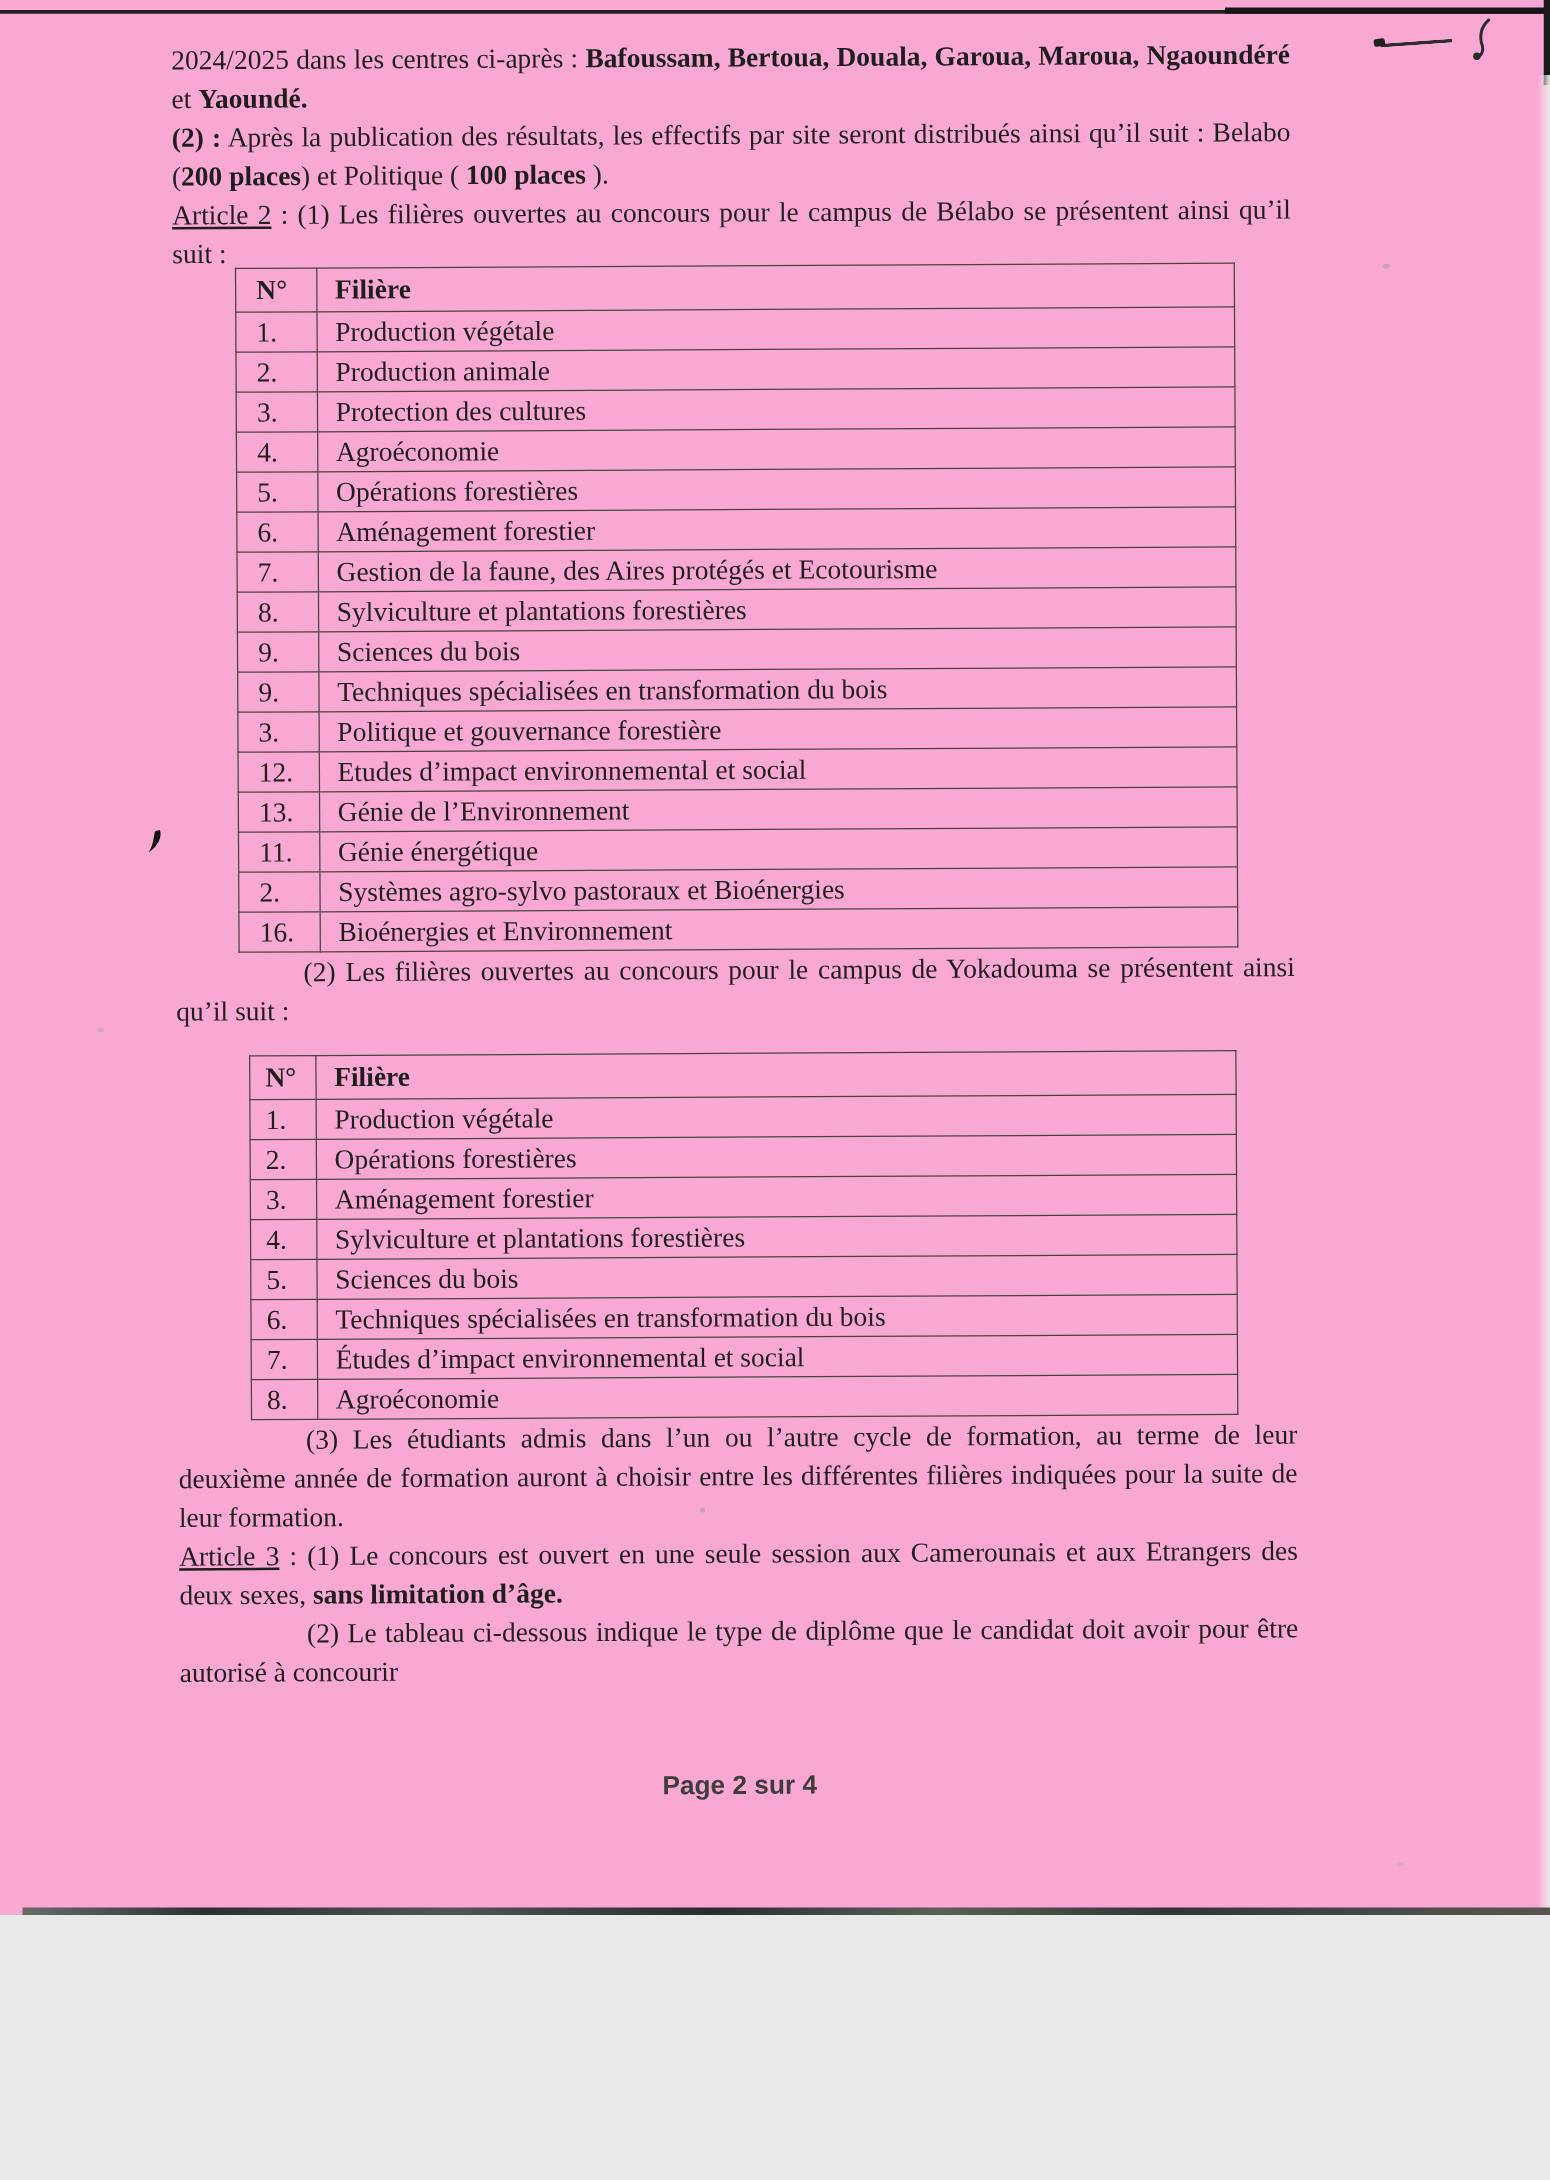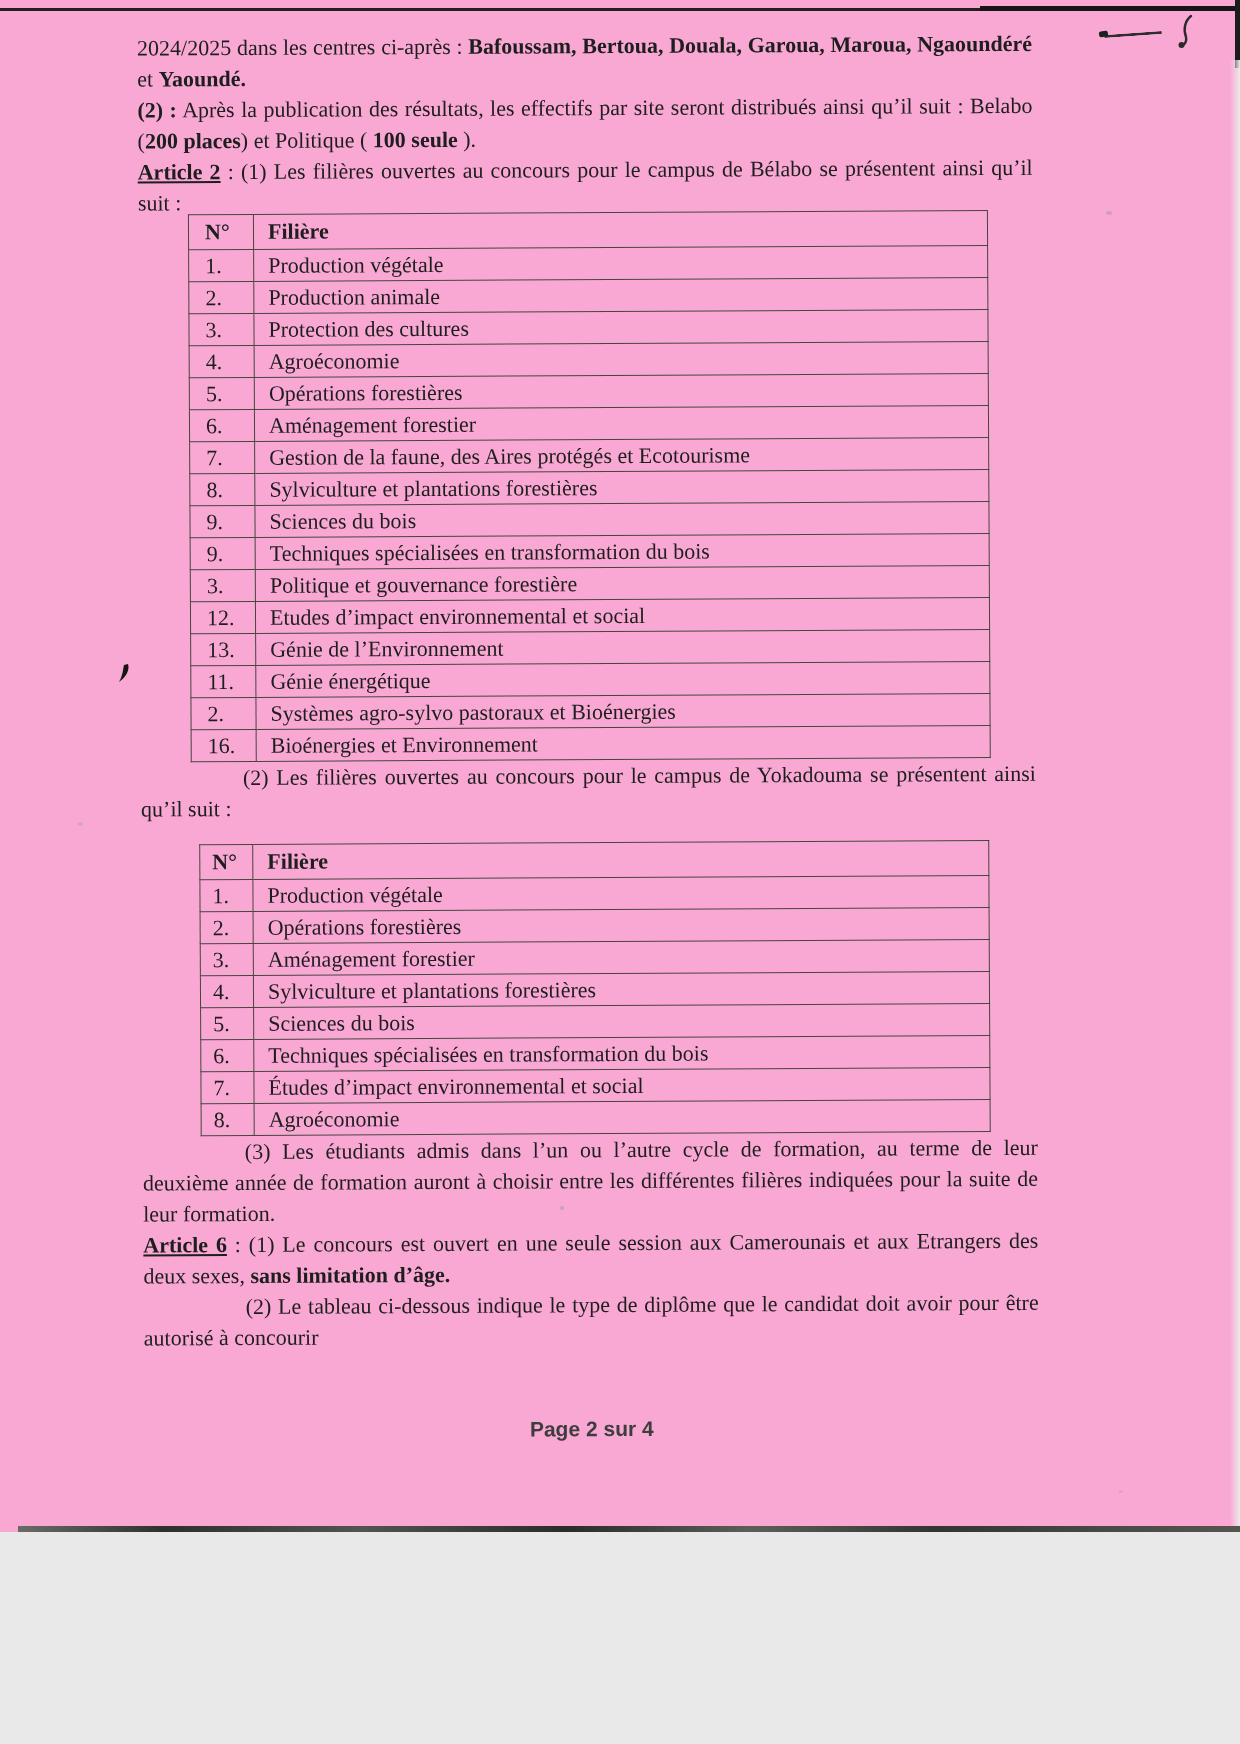--- a/index.html
+++ b/index.html
@@ -9,21 +9,21 @@
     font-family:"Liberation Serif","DejaVu Serif",serif;
     color:#1e1e1e;
   }
   .sheet {
     position:absolute; left:0; top:0; right:0; bottom:0;
     padding:30px 205px 0 140px;
     transform:rotate(-0.3deg); transform-origin:50% 40%;
   }
   .sheet p { margin:0; font-size:22px; line-height:31px; text-align:justify; }
   .b { font-weight:bold; }
-  .article-label { font-weight:bold; text-decoration:underline; }
+  .article-label { font-weight:normal; text-decoration:underline; }
   .indent { text-indent:102px; }
   .mt30 { margin-top:30px; } .mt44 { margin-top:44px; } .mt14 { margin-top:14px; }
   .mt28 { margin-top:28px; } .mt42 { margin-top:42px; } .mt22 { margin-top:22px; }
 
   table.doc-table {
     border-collapse:collapse; table-layout:fixed;
     font-size:22px; line-height:26px;
   }
   .doc-table th, .doc-table td {
     border:1px solid #474540; box-sizing:border-box;
@@ -65,21 +65,21 @@
 </style>
 </head>
 <body>
 
 <div class="page">
 
   <div class="sheet">
 
     <p><span>2024/2025 dans les centres ci-après : </span><span class="b">Bafoussam, Bertoua, Douala, Garoua, Maroua, Ngaoundéré</span><span> et </span><span class="b">Yaoundé.</span></p>
 
-    <p class="mt30"><span class="b">(2) :</span><span> Après la publication des résultats, les effectifs par site seront distribués ainsi qu’il suit : Belabo (</span><span class="b">200 places</span><span>) et Politique ( </span><span class="b">100 seule</span><span> ).</span></p>
+    <p class="mt30"><span class="b">(2) :</span><span> Après la publication des résultats, les effectifs par site seront distribués ainsi qu’il suit : Belabo (</span><span class="b">200 places</span><span>) et Politique ( </span><span class="b">100 places</span><span> ).</span></p>
 
     <p class="mt44"><span class="article-label">Article 2</span><span> :  (1) Les filières ouvertes au concours pour le campus de Bélabo se présentent ainsi qu’il suit :</span></p>
 
     <table class="doc-table t1">
         <thead>
           <tr>
             <th>N°</th>
             <th>Filière</th>
           </tr>
         </thead>
@@ -191,21 +191,21 @@
           </tr>
           <tr>
             <td>8.</td>
             <td>Agroéconomie</td>
           </tr>
         </tbody>
       </table>
 
     <p class="mt28 indent">(3) Les étudiants admis dans l’un ou l’autre cycle de formation, au terme de leur deuxième année de formation auront à choisir entre les différentes filières indiquées pour la suite de leur formation.</p>
 
-    <p class="mt42"><span class="article-label">Article 6</span><span> : (1) Le concours est ouvert en une seule session aux Camerounais et aux Etrangers des deux sexes, </span><span class="b">sans limitation d’âge.</span></p>
+    <p class="mt42"><span class="article-label">Article 3</span><span> : (1) Le concours est ouvert en une seule session aux Camerounais et aux Etrangers des deux sexes, </span><span class="b">sans limitation d’âge.</span></p>
 
     <p class="mt22 indent">(2) Le tableau ci-dessous indique le type de diplôme que le candidat doit avoir pour être autorisé à concourir</p>
 
     <div class="footer">Page 2 sur 4</div>
 
   </div>
 
   <div class="scan-top"></div>
   <div class="scan-top-right"></div>
   <div class="scan-corner"></div>

